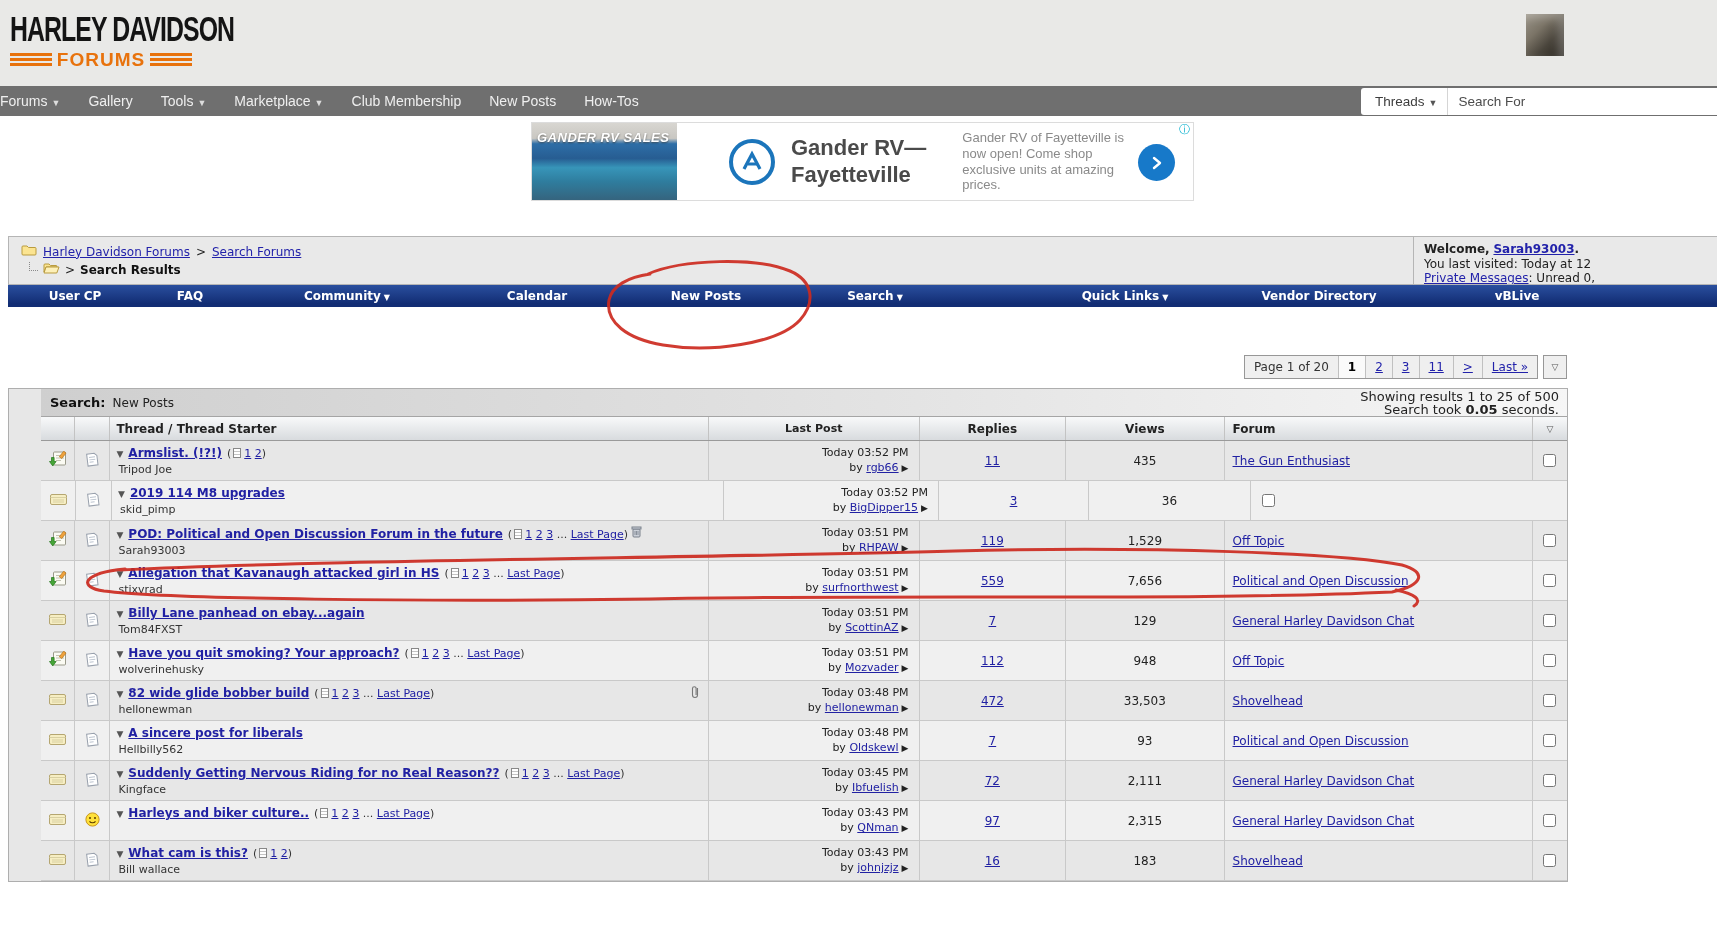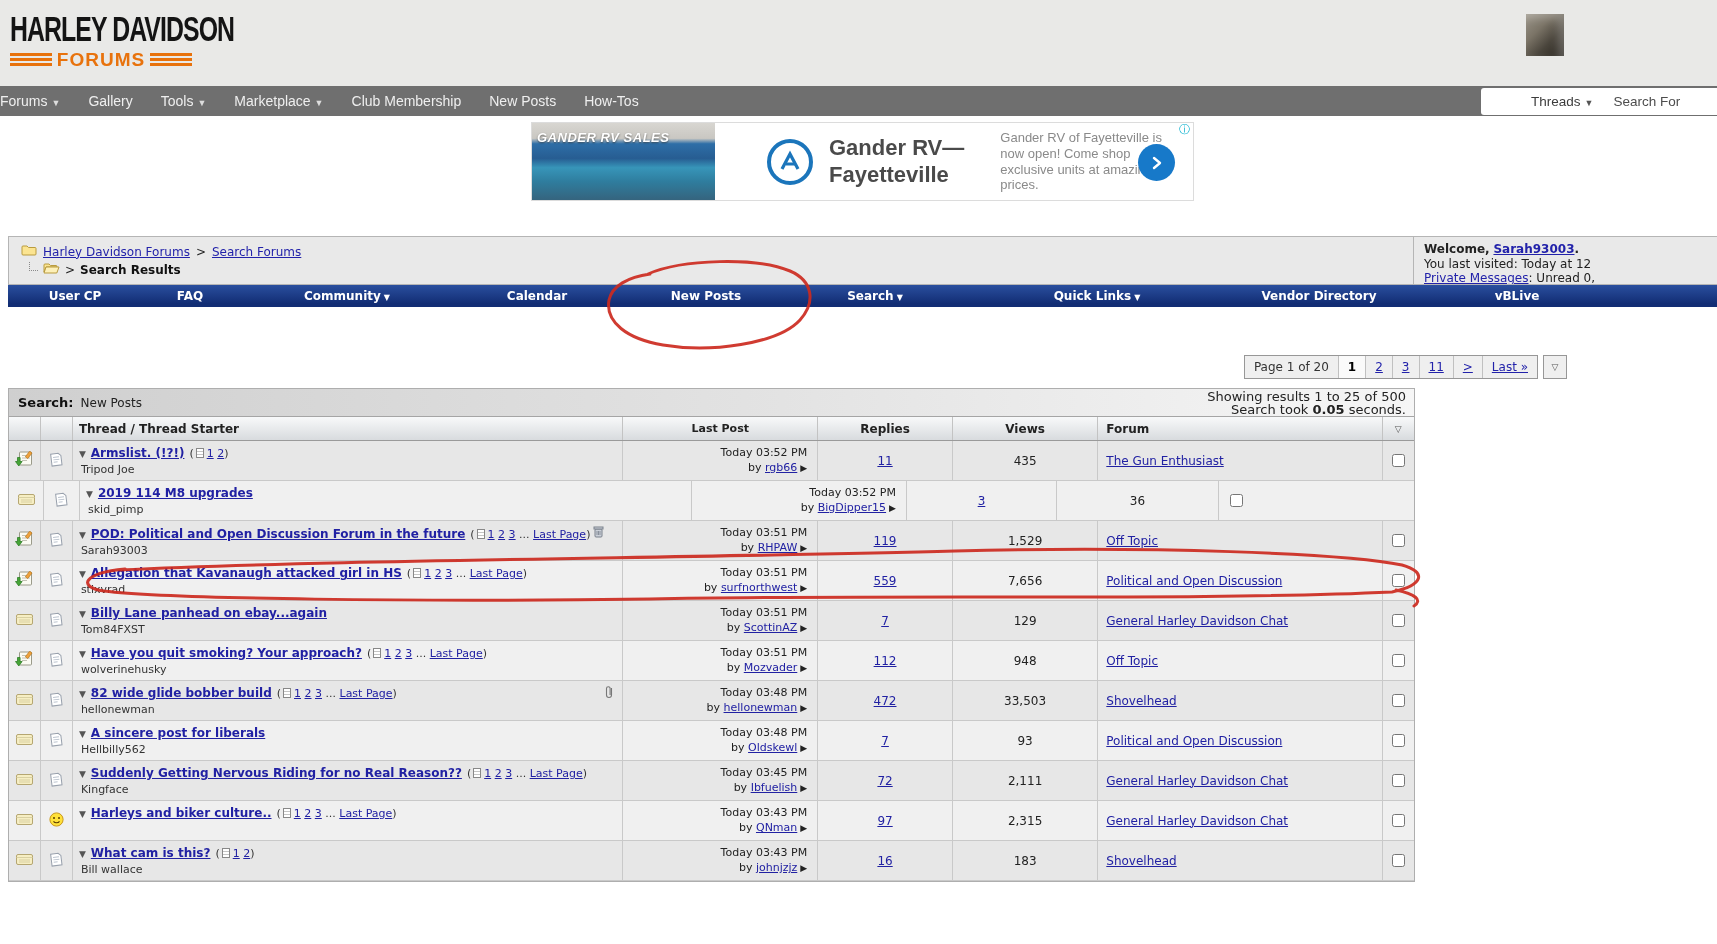--- a/index.html
+++ b/index.html
@@ -21,34 +21,34 @@
   .avatar { position:absolute; left:1526px; top:14px; width:38px; height:42px;
             background:linear-gradient(135deg,#9a9488 0%,#7b7467 35%,#4a453c 65%,#26221c 100%);
             box-shadow:inset -6px 4px 8px rgba(255,255,255,.25); }
 
   
   .topnav { position:absolute; left:0; top:86px; width:100%; height:30px; background:#6f6f6f;
             display:flex; align-items:center; gap:28px; 
             font-family:"Liberation Sans", sans-serif; font-size:14px; color:#efefef; }
   .topnav .tn-item { white-space:nowrap; }
   .caret { font-size:9px; margin-left:4px; color:#ddd; }
-  .hdr-search { position:absolute; right:0; top:88px; height:27px; width:236px; background:#fff;
+  .hdr-search { position:absolute; right:0; top:88px; height:27px; width:356px; background:#fff;
                 border-radius:3px 0 0 3px; display:flex; align-items:center;
-                font-family:"Liberation Sans", sans-serif;padding-left:36px; }
+                font-family:"Liberation Sans", sans-serif; }
   .hdr-search .mode { padding:0 10px 0 14px; font-size:13.5px; color:#3c3c3c; white-space:nowrap; }
   .hdr-search .mode .caret { color:#555; }
   .hdr-search .div { width:1px; height:100%; background:#d5d5d5; }
   .hdr-search input { border:none; outline:none; font-size:13.5px; color:#333; padding-left:10px;
                       width:150px; font-family:"Liberation Sans", sans-serif; background:transparent; }
   .hdr-search input::placeholder { color:#4c4c4c; opacity:1; }
 
   
   .ad { position:absolute; left:531px; top:122px; width:663px; height:79px; background:#fff;
         border:1px solid #dcdcdc; display:flex; font-family:"Liberation Sans", sans-serif; }
-  .ad-photo { width:183px; height:100%; position:relative; overflow:hidden;
+  .ad-photo { width:145px; height:100%; position:relative; overflow:hidden;
       background:linear-gradient(180deg,#d8d6d1 0%,#c9c7c2 20%,#2e6ea7 27%,#275d92 46%,#3795b9 58%,#2f7d9e 76%,#35647e 100%); }
   .ad-photo-caption { position:absolute; top:7px; left:5px; right:2px; color:#fff; font-weight:bold;
       font-style:italic; font-size:13px; text-shadow:0 1px 2px rgba(0,0,0,.5); letter-spacing:.5px; }
   .ad-logo { margin-left:52px; align-self:center; width:46px; height:46px; border-radius:50%;
              border:4px solid #1b75bb; display:flex; align-items:center; justify-content:center; }
   .ad-title { margin-left:16px; align-self:center; font-size:22px; font-weight:bold; color:#4a4a4a; line-height:1.2; }
   .ad-body { margin-left:36px; align-self:center; width:172px; font-size:13px; color:#8a8a8a; line-height:1.22; }
   .ad-cta { position:absolute; right:18px; top:21px; width:37px; height:37px; border-radius:50%;
             background:#1779c9; display:flex; align-items:center; justify-content:center; }
   .ad-info { position:absolute; right:3px; top:1px; font-size:11px; color:#00aecd; line-height:1; }
@@ -78,21 +78,21 @@
   .pagination { position:absolute; top:349px; right:150px; display:flex; align-items:stretch; gap:5px; font-size:12px;margin-top:6px; }
   .pg-box { display:flex; border:1px solid #979797; background:#efefef; }
   .pg-cell { padding:4px 9px; border-left:1px solid #c0c0c0; color:#333; white-space:nowrap; }
   .pg-cell:first-child { border-left:none; }
   .pg-cell a { color:#2222aa; text-decoration:underline; }
   .pg-current { font-weight:bold; color:#000; background:#fafafa; }
   .pg-dd { border:1px solid #979797; background:#efefef; width:24px; display:flex; align-items:center;
            justify-content:center; color:#555; font-size:9px; }
 
   
-  .results { position:absolute; left:8px; top:388px; width:1407px; border:1px solid #aeaeae; background:#e7e7e7; }
+  .results { position:absolute; left:8px; top:388px; width:1560px; border:1px solid #aeaeae; background:#e7e7e7;padding-left:32px; }
   .res-bar { height:28px; background:linear-gradient(90deg,#cfcfcf 0%,#e3e3e3 55%,#f6f6f6 100%);
              display:flex; align-items:center; position:relative; border-bottom:1px solid #a5a5a5; }
   .res-lbl { font-weight:bold; font-size:13px; color:#111; padding-left:9px; }
   .res-val { font-size:12px; color:#222; margin-left:7px; }
   .res-stats { position:absolute; right:8px; top:1px; text-align:right; font-size:13px; color:#222; line-height:13px; }
   .thead { display:flex; background:linear-gradient(180deg,#f8f9fa 0%,#d8dbde 100%);
            border-bottom:1px solid #9a9a9a; font-weight:bold; font-size:12px; color:#222; height:24px; }
   .thead > div { display:flex; align-items:center; border-left:1px solid #c3c3c3; }
   .thead > div:first-child { border-left:none; }
   .h3 { padding-left:7px; }
@@ -223,21 +223,21 @@
     </div>
   </div>
 
   <div class="bluebar">
     <span class="bn" style="left:67px"><span>User CP</span></span>
     <span class="bn" style="left:182px"><span>FAQ</span></span>
     <span class="bn" style="left:339px"><span>Community</span><span class="caret">▼</span></span>
     <span class="bn" style="left:529px"><span>Calendar</span></span>
     <span class="bn" style="left:698px"><span>New Posts</span></span>
     <span class="bn" style="left:867px"><span>Search</span><span class="caret">▼</span></span>
-    <span class="bn" style="left:1089px"><span>Quick Links</span><span class="caret">▼</span></span>
+    <span class="bn" style="left:1117px"><span>Quick Links</span><span class="caret">▼</span></span>
     <span class="bn" style="left:1311px"><span>Vendor Directory</span></span>
     <span class="bn" style="left:1509px"><span>vBLive</span></span>
   </div>
 
   <div class="pagination">
     <div class="pg-box">
       <span class="pg-cell">Page 1 of 20</span>
       <span class="pg-cell pg-current">1</span>
       <span class="pg-cell"><a>2</a></span>
       <span class="pg-cell"><a>3</a></span>

